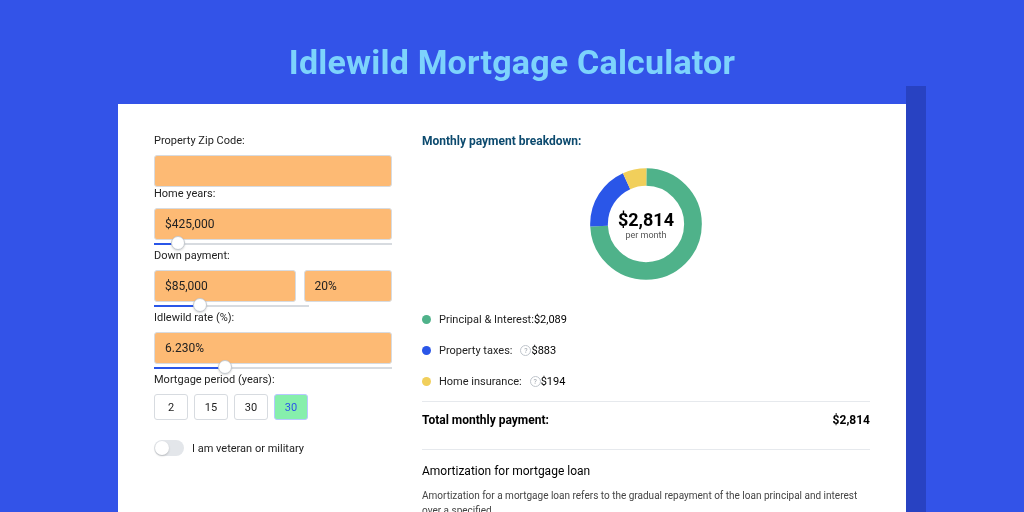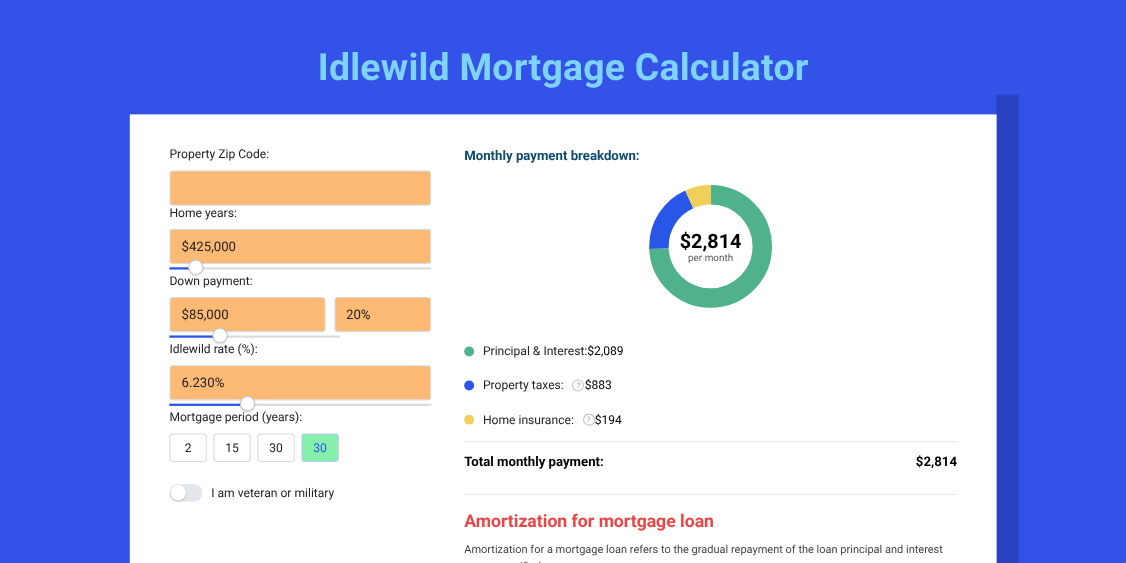--- a/index.html
+++ b/index.html
@@ -33,21 +33,21 @@
   .donut-center { position: absolute; top: 0; left: 0; right: 0; bottom: 0; display: flex; flex-direction: column; align-items: center; justify-content: center; }
   .donut-amount { font-size: 18px; font-weight: 700; color: #000; }
   .donut-per { font-size: 9px; color: #555; }
   .legend-row { display: flex; align-items: center; justify-content: flex-start; padding: 9px 0; font-size: 11px; color: #222; }
   .legend-left { display: flex; align-items: center; gap: 8px; }
   .dot { width: 9px; height: 9px; border-radius: 50%; flex-shrink: 0; }
   .info-icon { width: 11px; height: 11px; border: 1px solid #bfc5cc; border-radius: 50%; display: inline-flex; align-items: center; justify-content: center; font-size: 7px; color: #9aa1a9; }
   .legend-value { font-size: 11px; color: #000; }
   .total-row { display: flex; justify-content: space-between; padding: 11px 0 0; border-top: 1px solid #e6e9ed; margin-top: 4px; font-size: 12px; font-weight: 700; }
   .divider { height: 1px; background: #e6e9ed; margin: 22px 0 14px; }
-  .amort-title { font-size: 16px; font-weight: 700; color: #ef4444; margin-bottom: 10px; }
+  .amort-title { font-size: 12px; font-weight: 400; color: #000000; margin-bottom: 10px; }
   .amort-text { font-size: 10px; color: #444; line-height: 1.5; }
 </style>
 </head>
 <body>
 
 <h1 class="page-title">Idlewild Mortgage Calculator</h1>
 
 <div class="card">
   <div class="card-shadow"></div>
 

